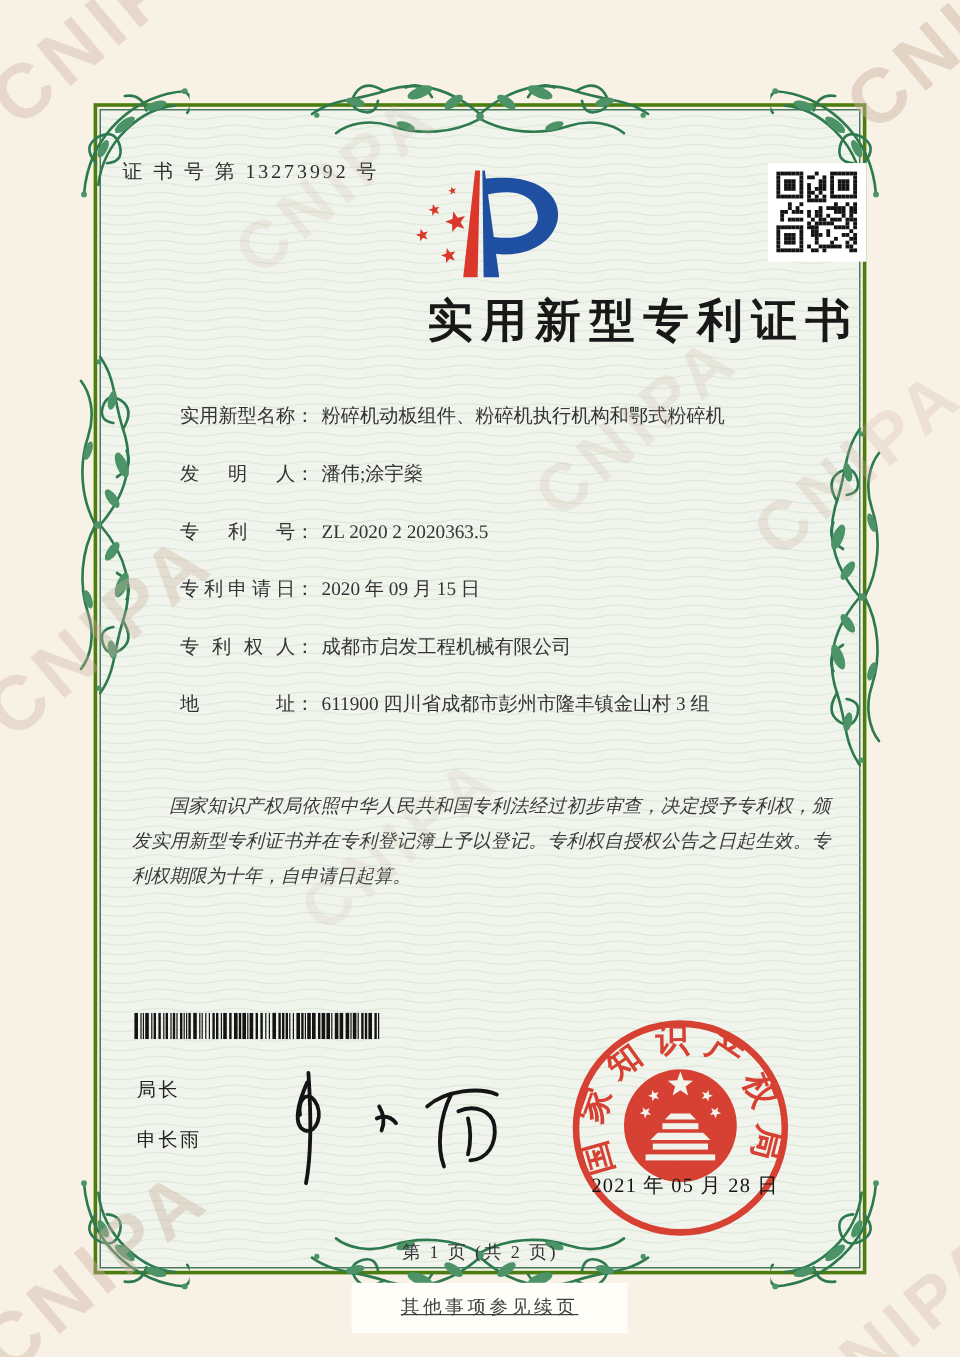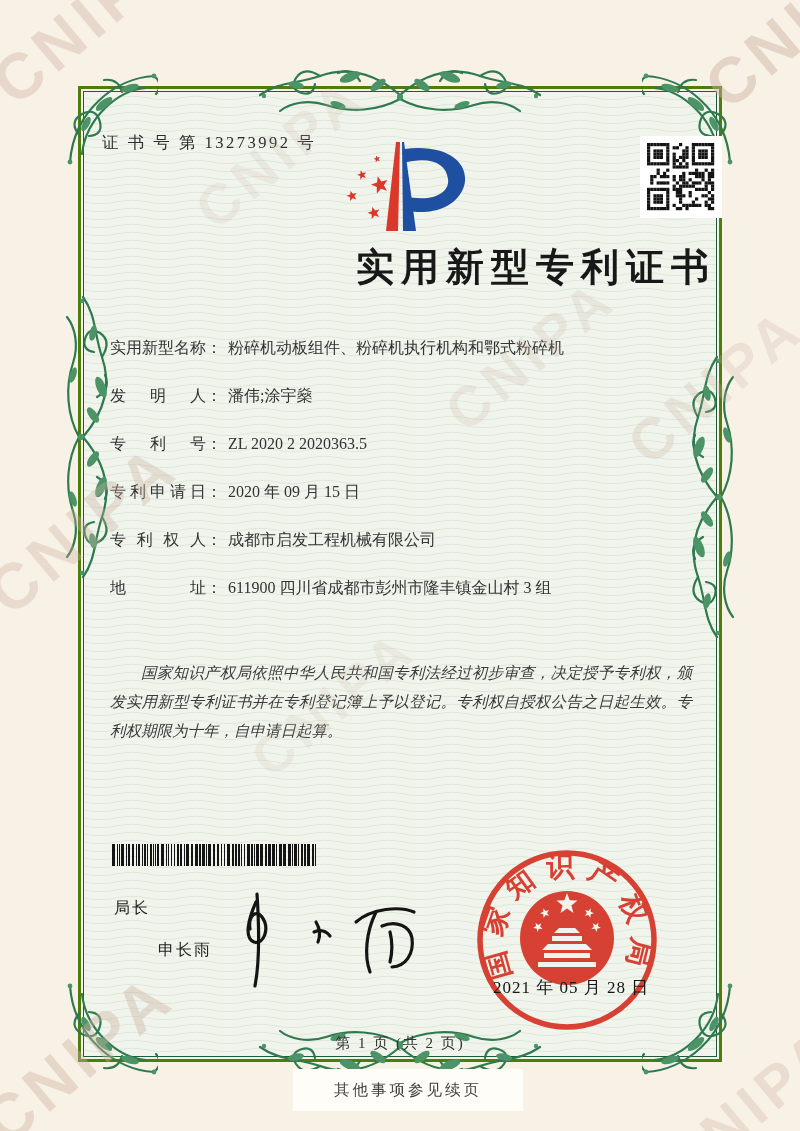--- a/index.html
+++ b/index.html
@@ -24,41 +24,41 @@
   .corner-br{left:558px;top:890px;transform:scale(-1,-1);}
   
   .content{position:absolute;left:0;top:0;width:632px;height:964px;z-index:2;}
   .cert-no{position:absolute;left:18px;top:40px;font-size:16.5px;letter-spacing:2.5px;color:#2d2d2d;}
   .qr-box{position:absolute;left:556px;top:44px;width:82px;height:82px;background:#fdfdfc;}
   .logo{position:absolute;left:256px;top:42px;}
   .title{position:absolute;left:0;top:150px;width:100%;text-align:right;
          font-size:38px;font-weight:bold;letter-spacing:7px;color:#181818;}
   .fields{position:absolute;left:26px;top:244px;width:586px;font-size:16px;color:#333;}
   .f-row{height:24px;line-height:24px;margin-bottom:24px;white-space:nowrap;}
-  .f-label{display:inline-block;width:96px;text-align:justify;text-align-last:justify;vertical-align:top;}
+  .f-label{display:inline-block;width:96px;text-align:justify;text-align-last:justify;vertical-align:top;margin-left:40px;}
   .f-colon{display:inline-block;margin-right:6px;}
   .f-pair2{display:inline-block;margin-left:36px;}
   .paras{position:absolute;left:26px;top:566px;width:582px;font-size:15.5px;
          line-height:29px;color:#3a3a3a;text-align:justify;}
   .paras p{margin:0;text-indent:2em;font-style:italic;}
   .barcode{position:absolute;left:26px;top:752px;}
   .signer-title{position:absolute;left:30px;top:806px;font-family:"Liberation Sans",sans-serif;
          font-size:16px;color:#222;letter-spacing:2px;}
   .signer-name{position:absolute;left:30px;top:848px;font-family:Liberation Mono, monospace;
-         font-size:16px;color:#222;letter-spacing:2px;margin-left:44px;}
+         font-size:16px;color:#222;letter-spacing:2px;}
   .signature{position:absolute;left:120px;top:790px;}
   .page-note{position:absolute;left:0;top:942px;width:100%;text-align:center;
          font-size:15px;letter-spacing:2px;color:#333;}
   .seal{position:absolute;left:388px;top:752px;width:200px;height:200px;z-index:3;}
   .seal-date{position:absolute;left:402px;top:884px;width:170px;text-align:center;z-index:4;
          font-size:17px;letter-spacing:1px;color:#151515;}
   
   .continuation-box{position:absolute;left:293px;top:1069px;width:230px;height:42px;
          background:#fefdf8;z-index:2;text-align:center;line-height:42px;
-         font-size:15.5px;letter-spacing:3px;color:#3f3f3f;}
+         font-size:15.5px;letter-spacing:3px;color:#3f3f3f;text-decoration:underline;}
   
   .wm-layer{position:absolute;left:0;top:0;width:800px;height:1131px;z-index:6;pointer-events:none;}
   .wm{position:absolute;font-family:"Liberation Sans",sans-serif;font-weight:bold;
       font-size:64px;letter-spacing:6px;color:#cdb1a0;transform:rotate(-40deg);white-space:nowrap;}
 </style>
 </head>
 <body>
 
 <div class="page">
 

